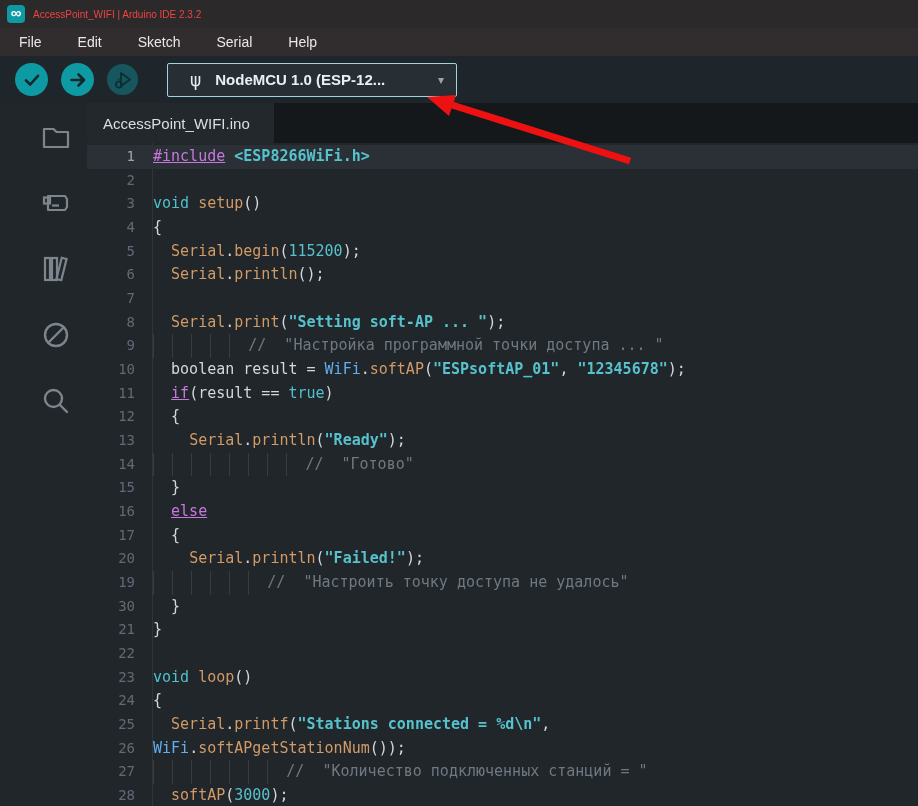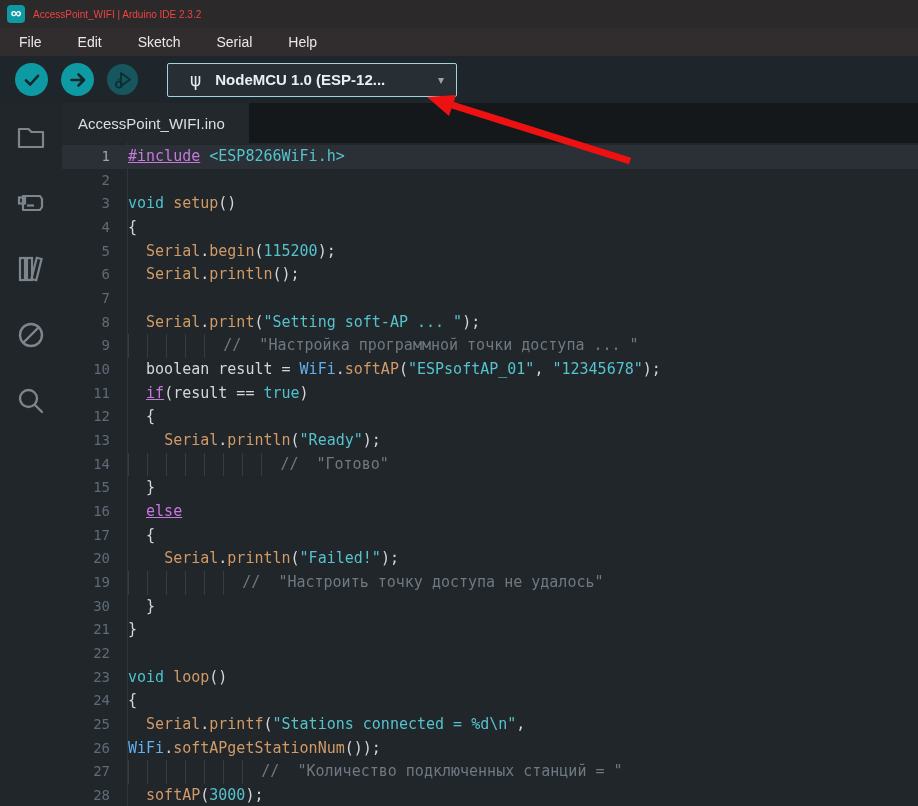--- a/index.html
+++ b/index.html
@@ -21,40 +21,40 @@
   .toolbar{height:47px;background:var(--toolbar_bg);display:flex;align-items:center;padding-left:15px;}
   .tbtn{width:33px;height:33px;border-radius:50%;background:var(--teal_accent);
     display:flex;align-items:center;justify-content:center;margin-right:13px;flex:0 0 auto;}
   .tbtn.debug{width:31px;height:31px;background:#16565c;}
   .board-selector{margin-left:16px;width:290px;height:34px;border:1px solid var(--board_border);
     border-radius:2px;background:#272e34;display:flex;align-items:center;padding:0 12px;box-sizing:border-box;}
   .usb-glyph{color:#e8ecee;font-size:17px;margin:0 14px 0 10px;font-family:"DejaVu Sans",sans-serif;}
   .board-label{color:#eceff1;font-size:15px;font-weight:bold;flex:1;white-space:nowrap;overflow:hidden;}
   .caret{color:#9aa4aa;font-size:12px;margin-left:6px;}
   
-  .content{display:flex;height:703px;}
+  .content{display:flex;height:703px;padding-left:25px;}
   .sidebar{width:62px;background:var(--sidebar_bg);display:flex;flex-direction:column;
     align-items:center;padding-top:12px;flex:0 0 auto;}
   .side-item{height:44px;margin-bottom:22px;display:flex;align-items:center;justify-content:center;width:100%;}
   .editor-col{flex:1;display:flex;flex-direction:column;min-width:0;}
   .tabstrip{height:40px;background:var(--tabstrip_bg);display:flex;align-items:stretch;}
   .tab{background:var(--tab_active_bg);color:#dcdfe1;font-size:15px;display:flex;
     align-items:center;padding:0 24px 0 16px;white-space:nowrap;}
   
   .editor{flex:1;background:var(--editor_bg);position:relative;padding-top:2px;overflow:hidden;}
   .gutter-line{position:absolute;left:65px;top:0;bottom:0;width:1px;background:rgba(255,255,255,0.07);}
   .line{position:relative;height:23.68px;line-height:23.68px;white-space:pre;
     font-family:"DejaVu Sans Mono","Liberation Mono",monospace;font-size:15px;color:var(--code_plain);}
   .line.active{background:var(--line_highlight);}
   .ln{position:absolute;left:0;top:0;width:48px;text-align:right;font-size:14px;color:var(--gutter_fg);}
   .line.active .ln{color:#9aa5af;}
   .code{display:block;padding-left:66px;}
   .g{display:inline-block;width:2ch;height:23.68px;border-left:1px solid rgba(255,255,255,0.10);vertical-align:top;}
   .tok-pl{color:var(--code_plain);} .tok-kw{color:var(--code_keyword);text-decoration:underline;}
-  .tok-type{color:var(--code_type);} .tok-str{color:var(--code_string);}
+  .tok-type{color:var(--code_type);} .tok-str{color:var(--code_string);font-weight:bold;}
   .tok-num{color:var(--code_number);} .tok-fn{color:var(--code_fn);}
   .tok-var{color:var(--code_var);margin-top:18px;} .tok-cmt{color:var(--code_comment);}
   
   .arrow-overlay{position:absolute;left:0;top:0;width:918px;height:806px;pointer-events:none;z-index:50;}
   svg.icon{display:block;}
 </style>
 </head>
 <body>
 
 <div class="titlebar">

